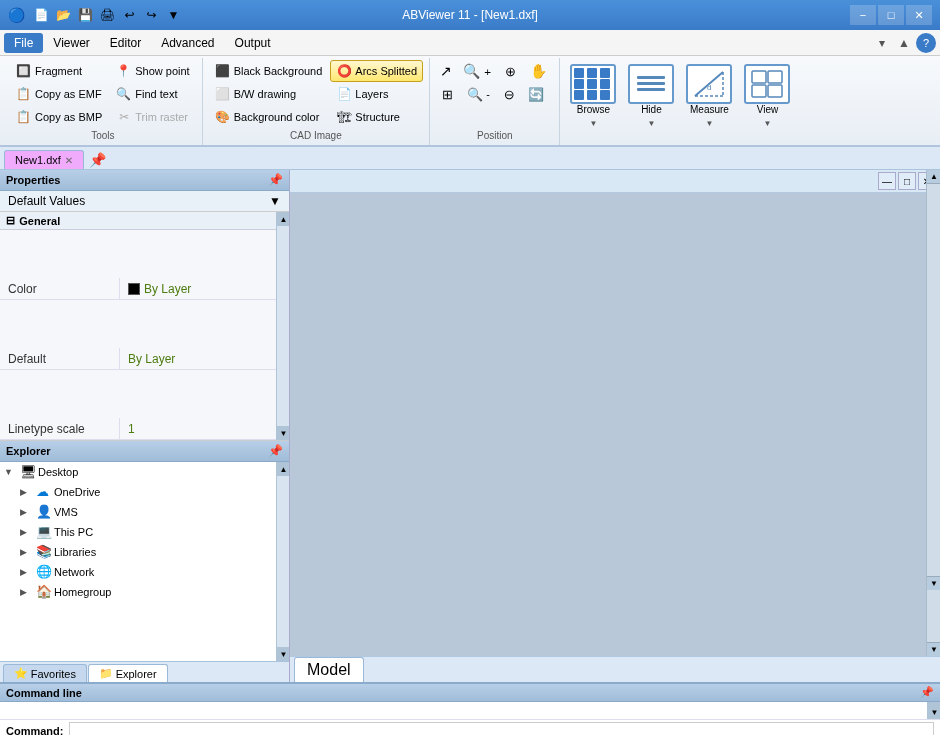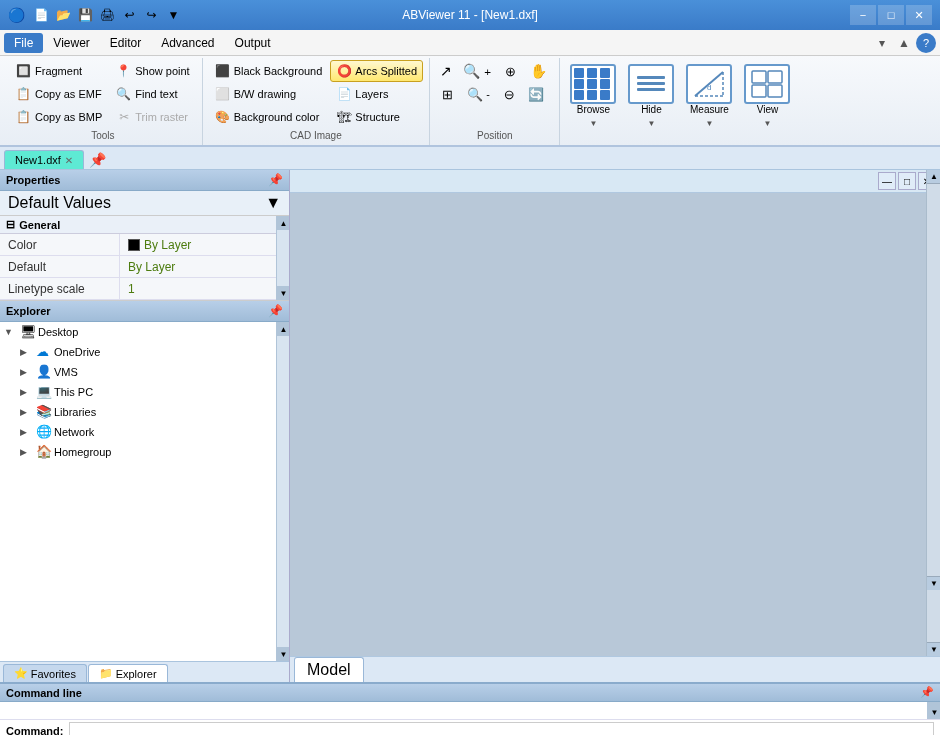--- a/index.html
+++ b/index.html
@@ -154,21 +154,21 @@
     .tab-item {
       padding: 3px 10px;
       background: #c5d8ed;
       border: 1px solid #9ab8d8;
       border-bottom: none;
       border-radius: 3px 3px 0 0;
       cursor: pointer;
       font-size: 11px;
       display: flex; align-items: center; gap: 4px;
     }
-    .tab-item.active { background: #5eead4; }
+    .tab-item.active { background: #f0abfc; }
     .tab-close { font-size: 10px; color: #666; cursor: pointer; }
 
     
     .main-layout {
       display: flex;
       height: calc(735px - 30px - 26px - 89px - 28px - 26px - 24px);
     }
 
     
     .left-panel {
@@ -196,26 +196,27 @@
     .properties-section {
       flex: 0 0 auto;
       border-bottom: 1px solid #ccc;
     }
     .properties-dropdown {
       padding: 3px 8px;
       background: #e8f0f8;
       border-bottom: 1px solid #ccc;
       display: flex; align-items: center; justify-content: space-between;
       cursor: pointer;
-      font-size: 16px;
+      font-size: 12px;
     }
     .prop-row {
       display: flex;
       border-bottom: 1px solid #dde;
       height: 22px;
+      margin-top: 48px;
     }
     .prop-section-header {
       display: flex;
       align-items: center;
       padding: 2px 6px;
       background: #eaf0f8;
       font-weight: bold;
       font-size: 11px;
       border-bottom: 1px solid #ccd;
       gap: 4px;

